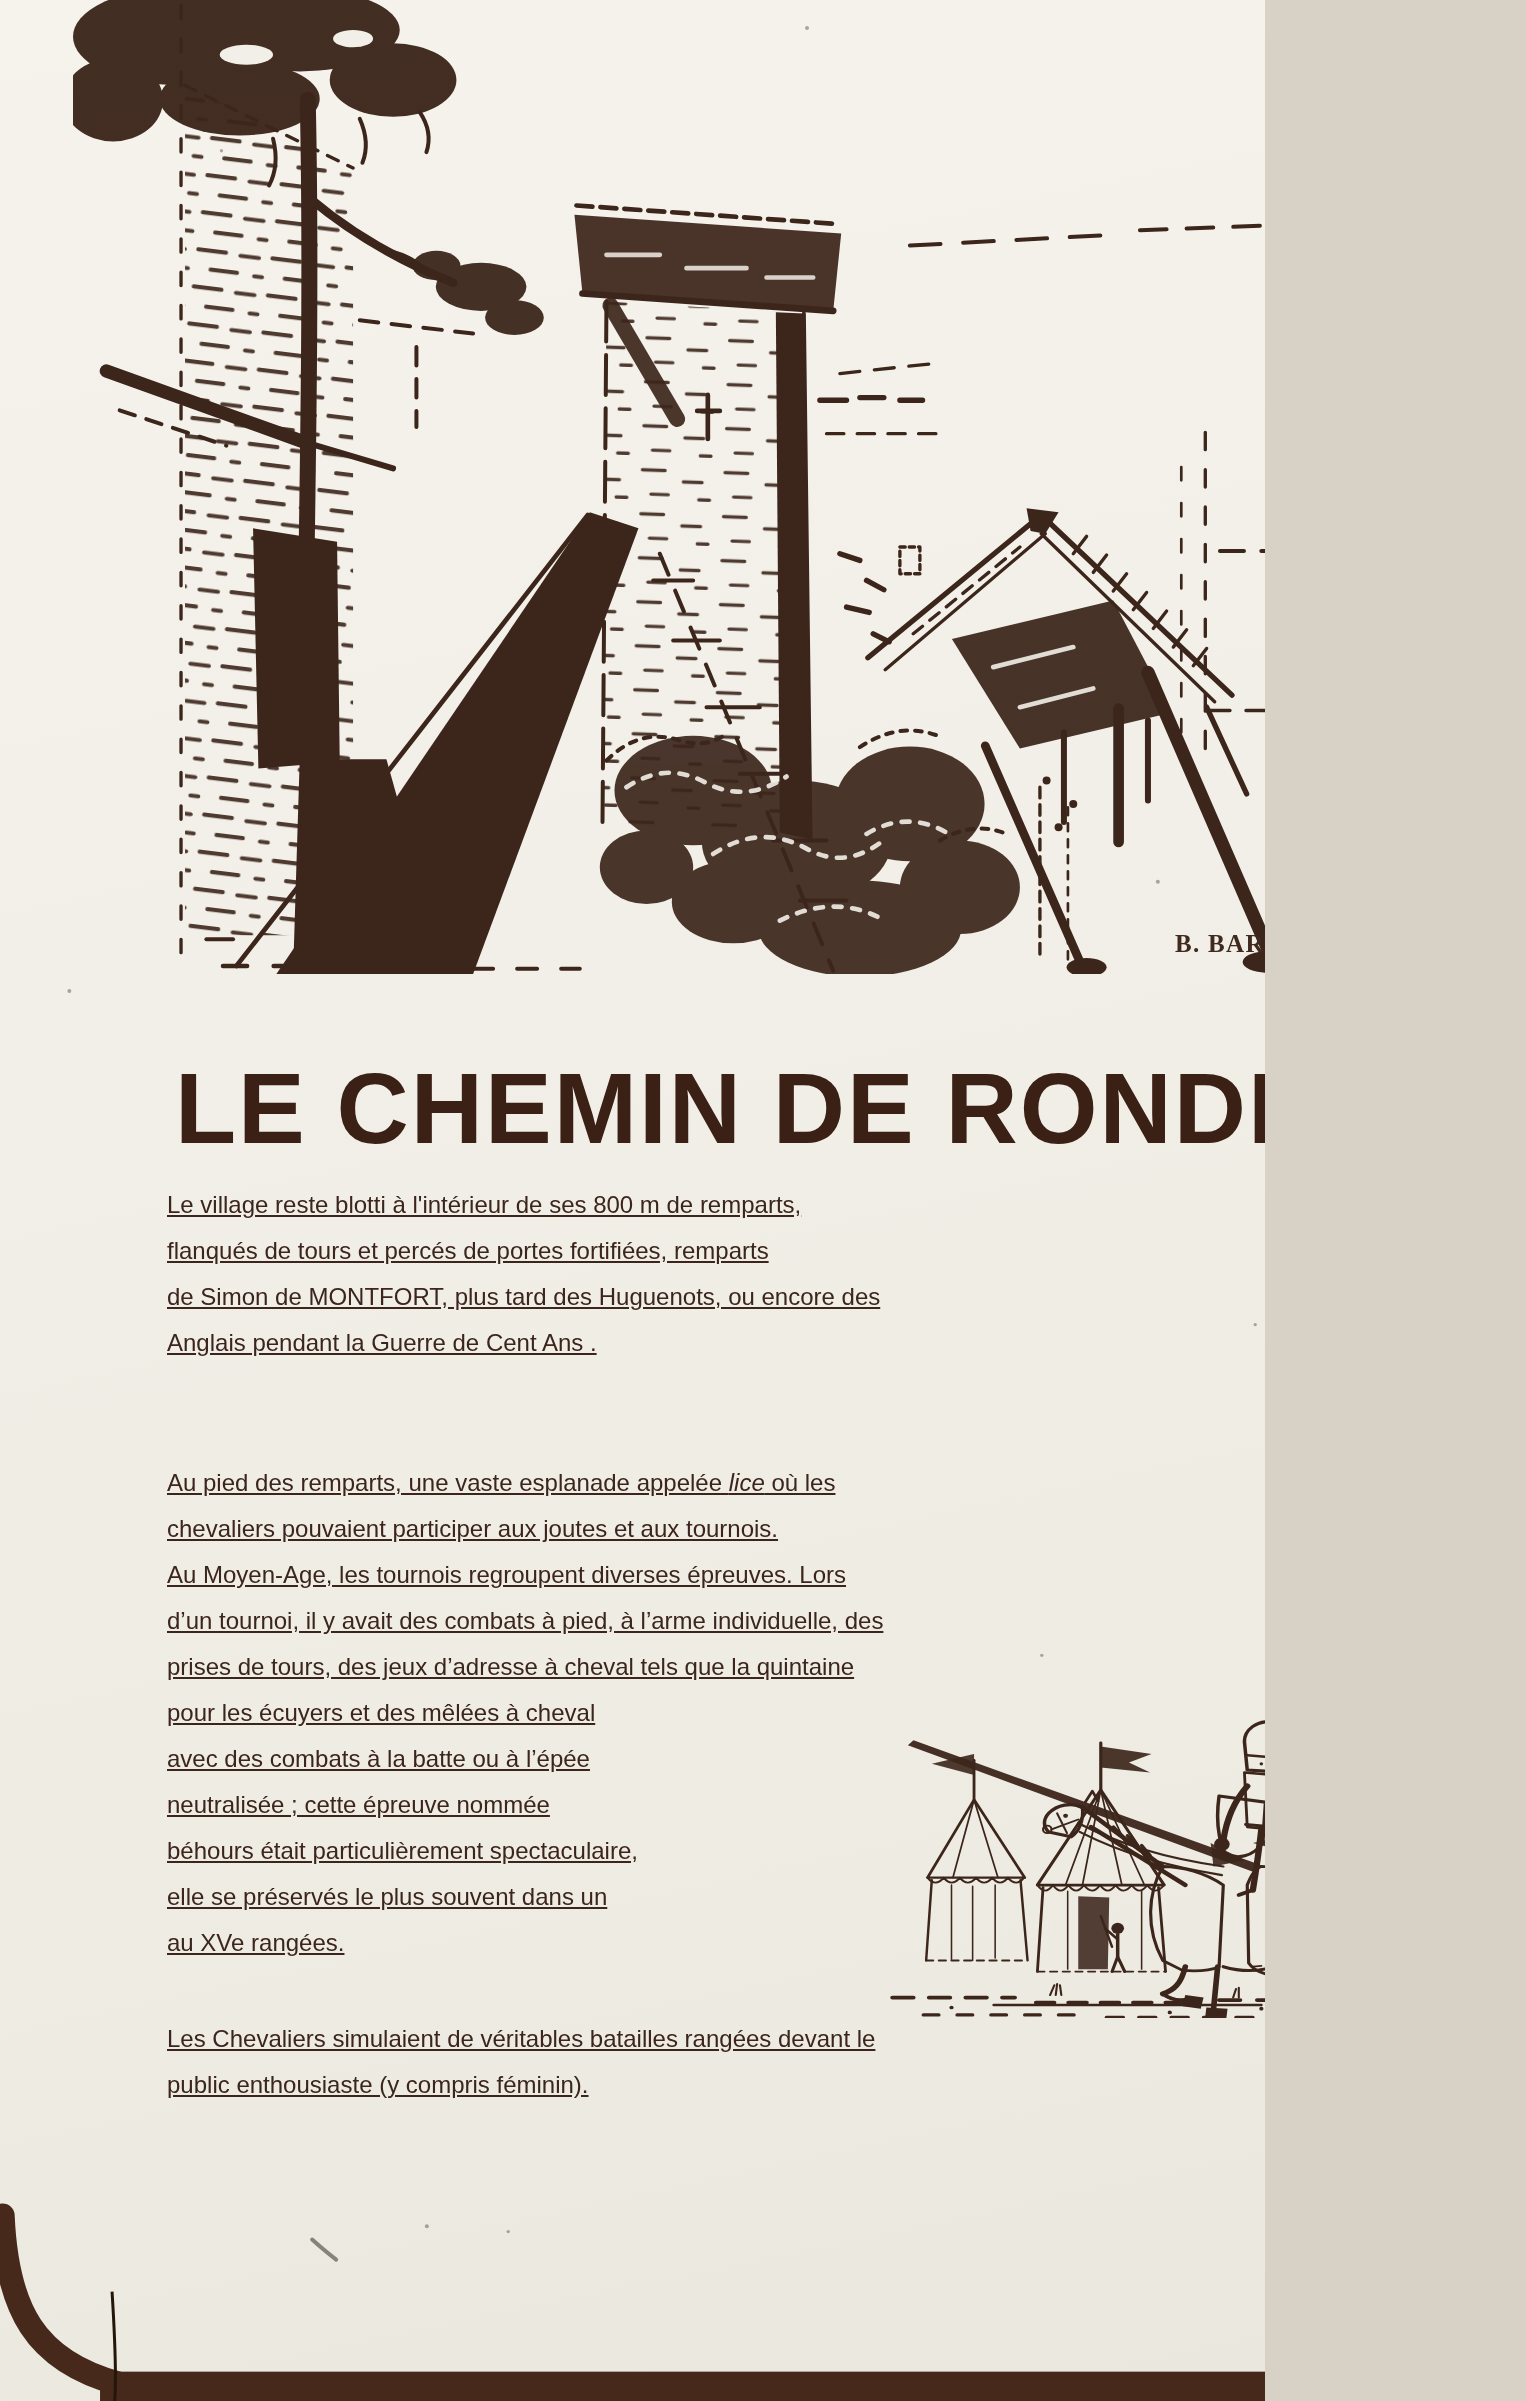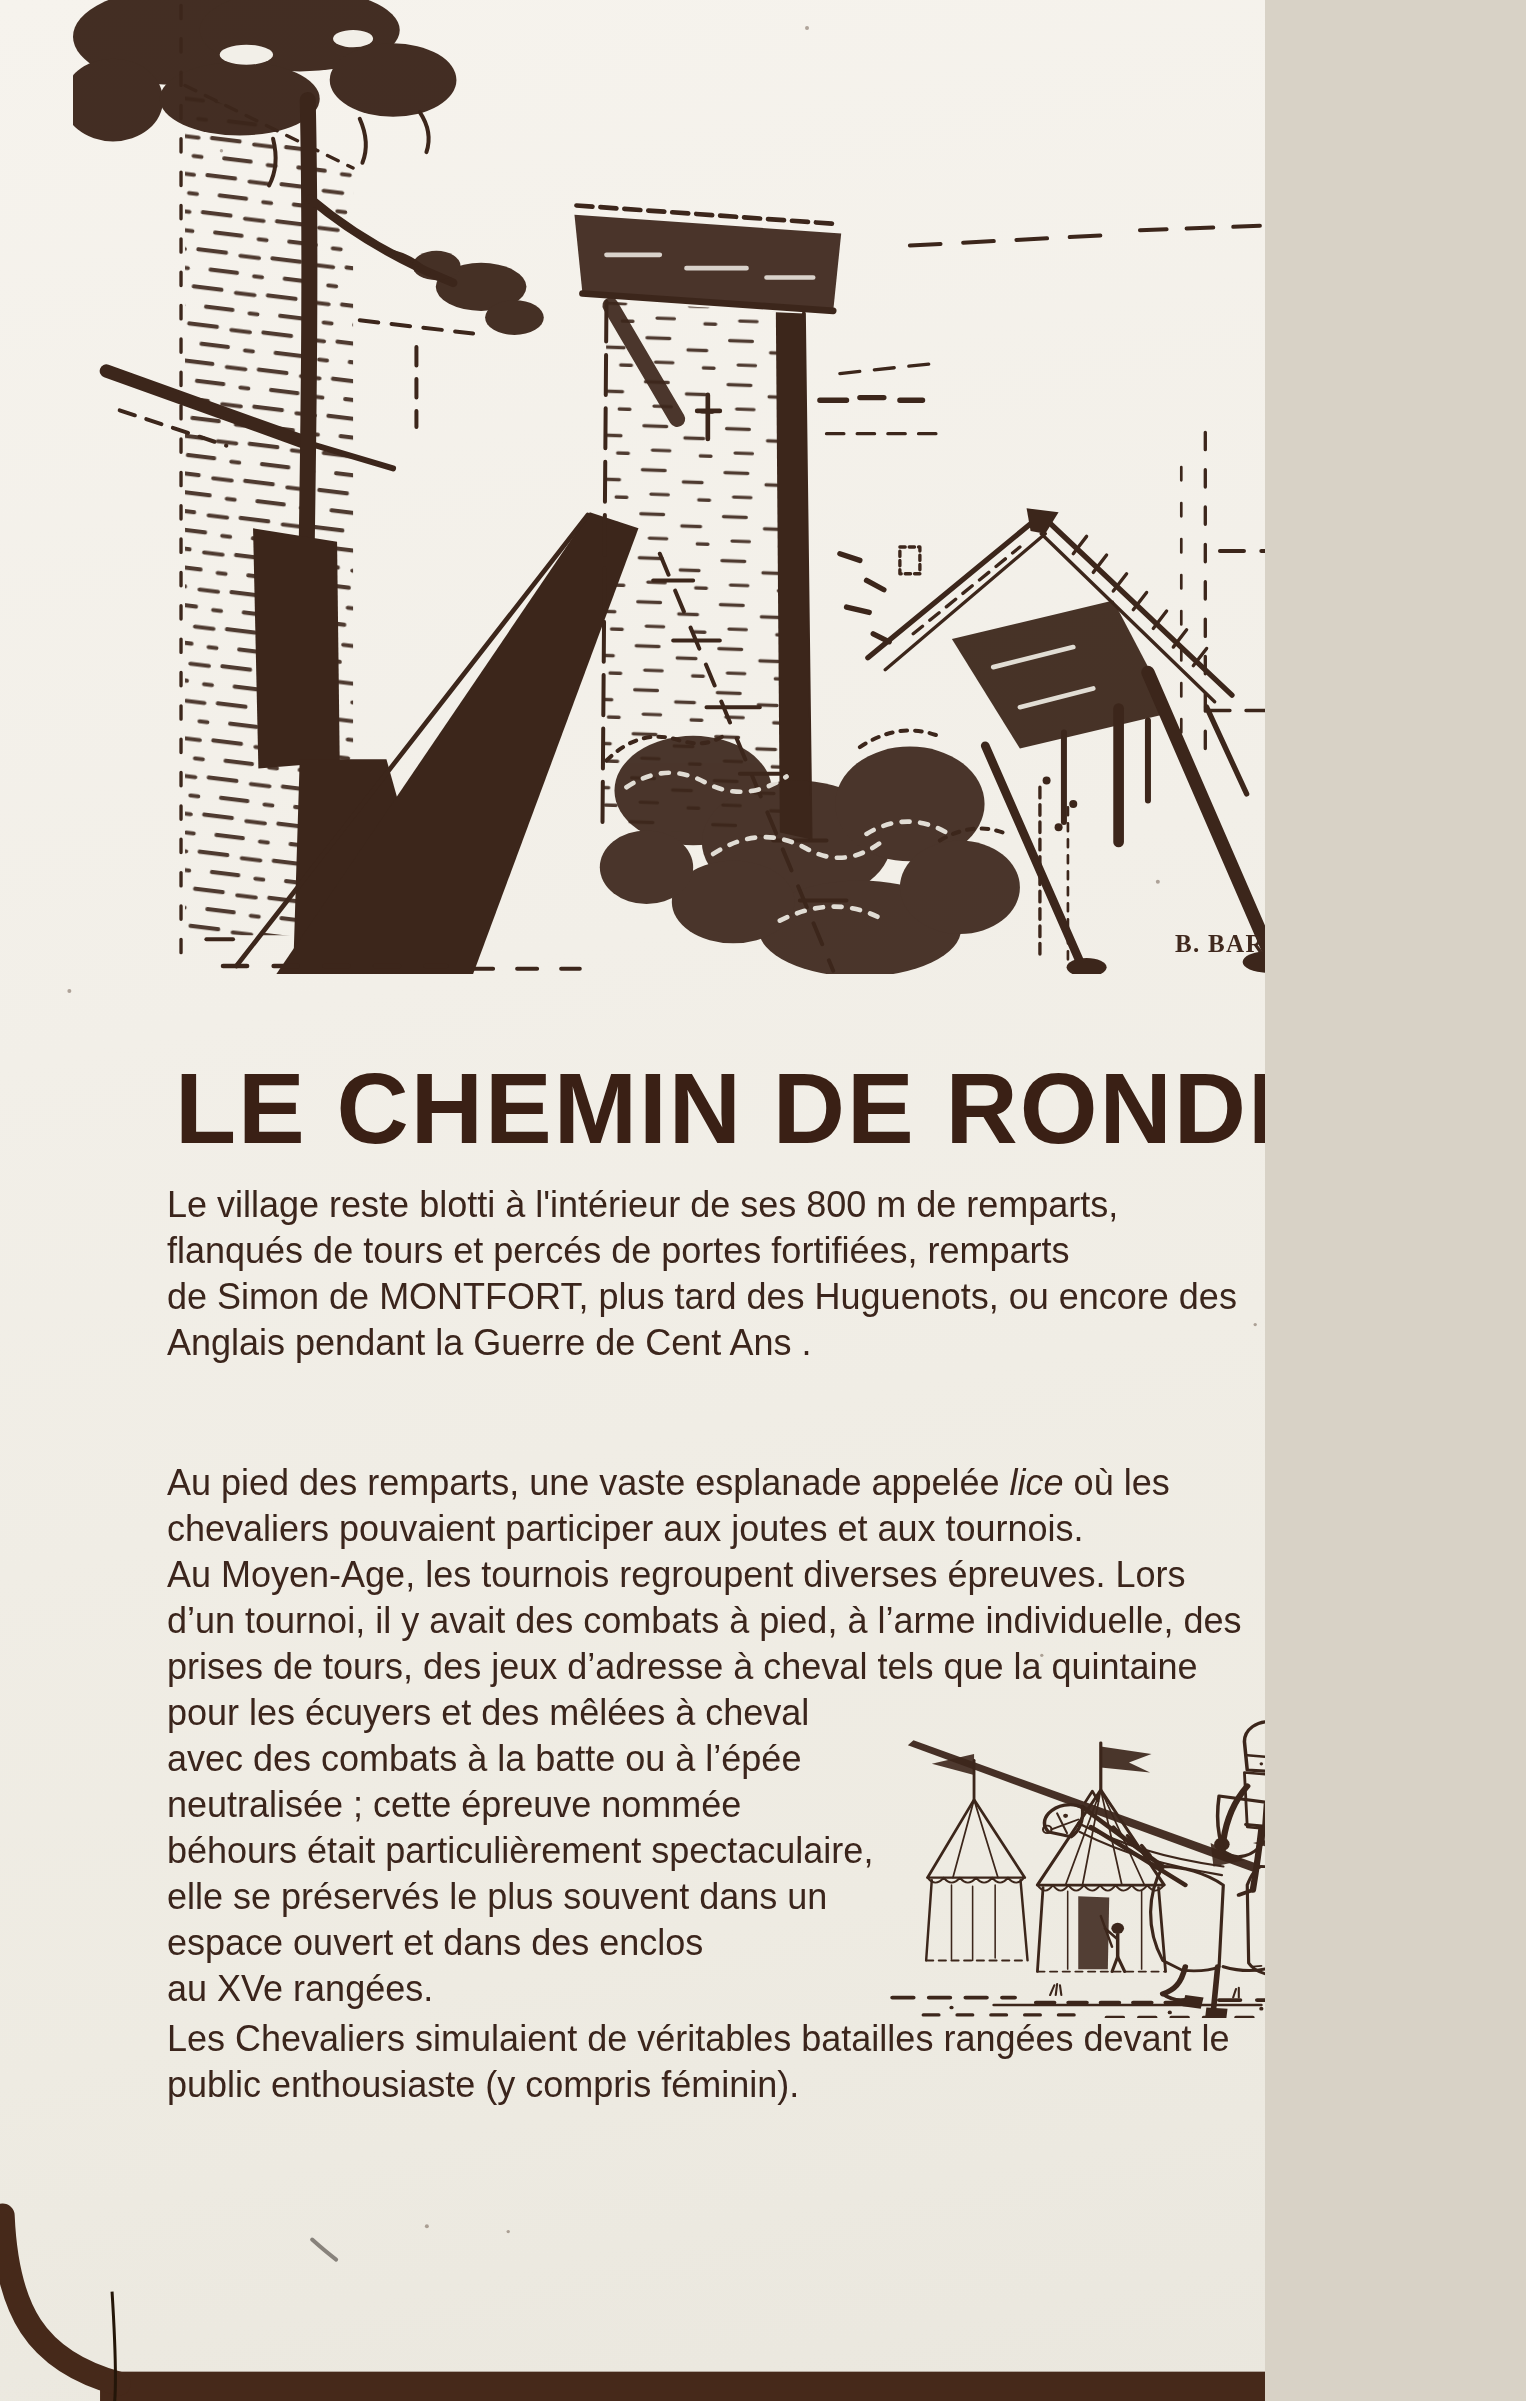--- a/index.html
+++ b/index.html
@@ -20,22 +20,22 @@
   .title{
     position:absolute;left:164px;top:1045px;margin:11px;
     font-size:100px;font-weight:bold;letter-spacing:2px;
     color:#3a2015;white-space:nowrap;line-height:1.05;
   }
   .para{position:absolute;left:167px;}
   #para1{top:1182px;}
   #para2{top:1460px;}
   #para3{top:2016px;}
   .bodyline{
-    font-size:36px;height:46px;line-height:46px;white-space:nowrap;
-    color:#3b251c;letter-spacing:0px;
+    font-size:24px;height:46px;line-height:46px;white-space:nowrap;
+    color:#3b251c;letter-spacing:0px;text-decoration:underline;
   }
   .it{font-style:italic;}
   
   .k{stroke:#3c261b;fill:none;stroke-linecap:round;stroke-linejoin:round;}
   .f{fill:#3c261b;stroke:none;}
   .p{stroke:#f2efe8;fill:none;stroke-linecap:round;}
 </style>
 </head>
 <body>
 
@@ -165,21 +165,20 @@
     <div class="bodyline"><span>Au pied des remparts, une vaste esplanade appelée </span><span class="it">lice</span><span> où les</span></div>
     <div class="bodyline">chevaliers pouvaient participer aux joutes et aux tournois.</div>
     <div class="bodyline">Au Moyen-Age, les tournois regroupent diverses épreuves. Lors</div>
     <div class="bodyline">d’un tournoi, il y avait des combats à pied, à l’arme individuelle, des</div>
     <div class="bodyline">prises de tours, des jeux d’adresse à cheval tels que la quintaine</div>
     <div class="bodyline">pour les écuyers et des mêlées à cheval</div>
     <div class="bodyline">avec des combats à la batte ou à l’épée</div>
     <div class="bodyline">neutralisée ; cette épreuve nommée</div>
     <div class="bodyline">béhours était particulièrement spectaculaire,</div>
     <div class="bodyline">elle se préservés le plus souvent dans un</div>
-    <div class="bodyline">espace ouvert et dans des enclos</div>
     <div class="bodyline">au XVe rangées.</div>
   </div>
 
   <svg class="illo-knight" viewBox="0 0 720 545" preserveAspectRatio="none">
     <defs>
       <pattern id="grid24" width="24" height="24" patternUnits="userSpaceOnUse">
         <path class="k" stroke-width="2.4" opacity="0.9" d="M0 0.5 H24 M0.5 0 V24"></path>
       </pattern>
     </defs>
 

